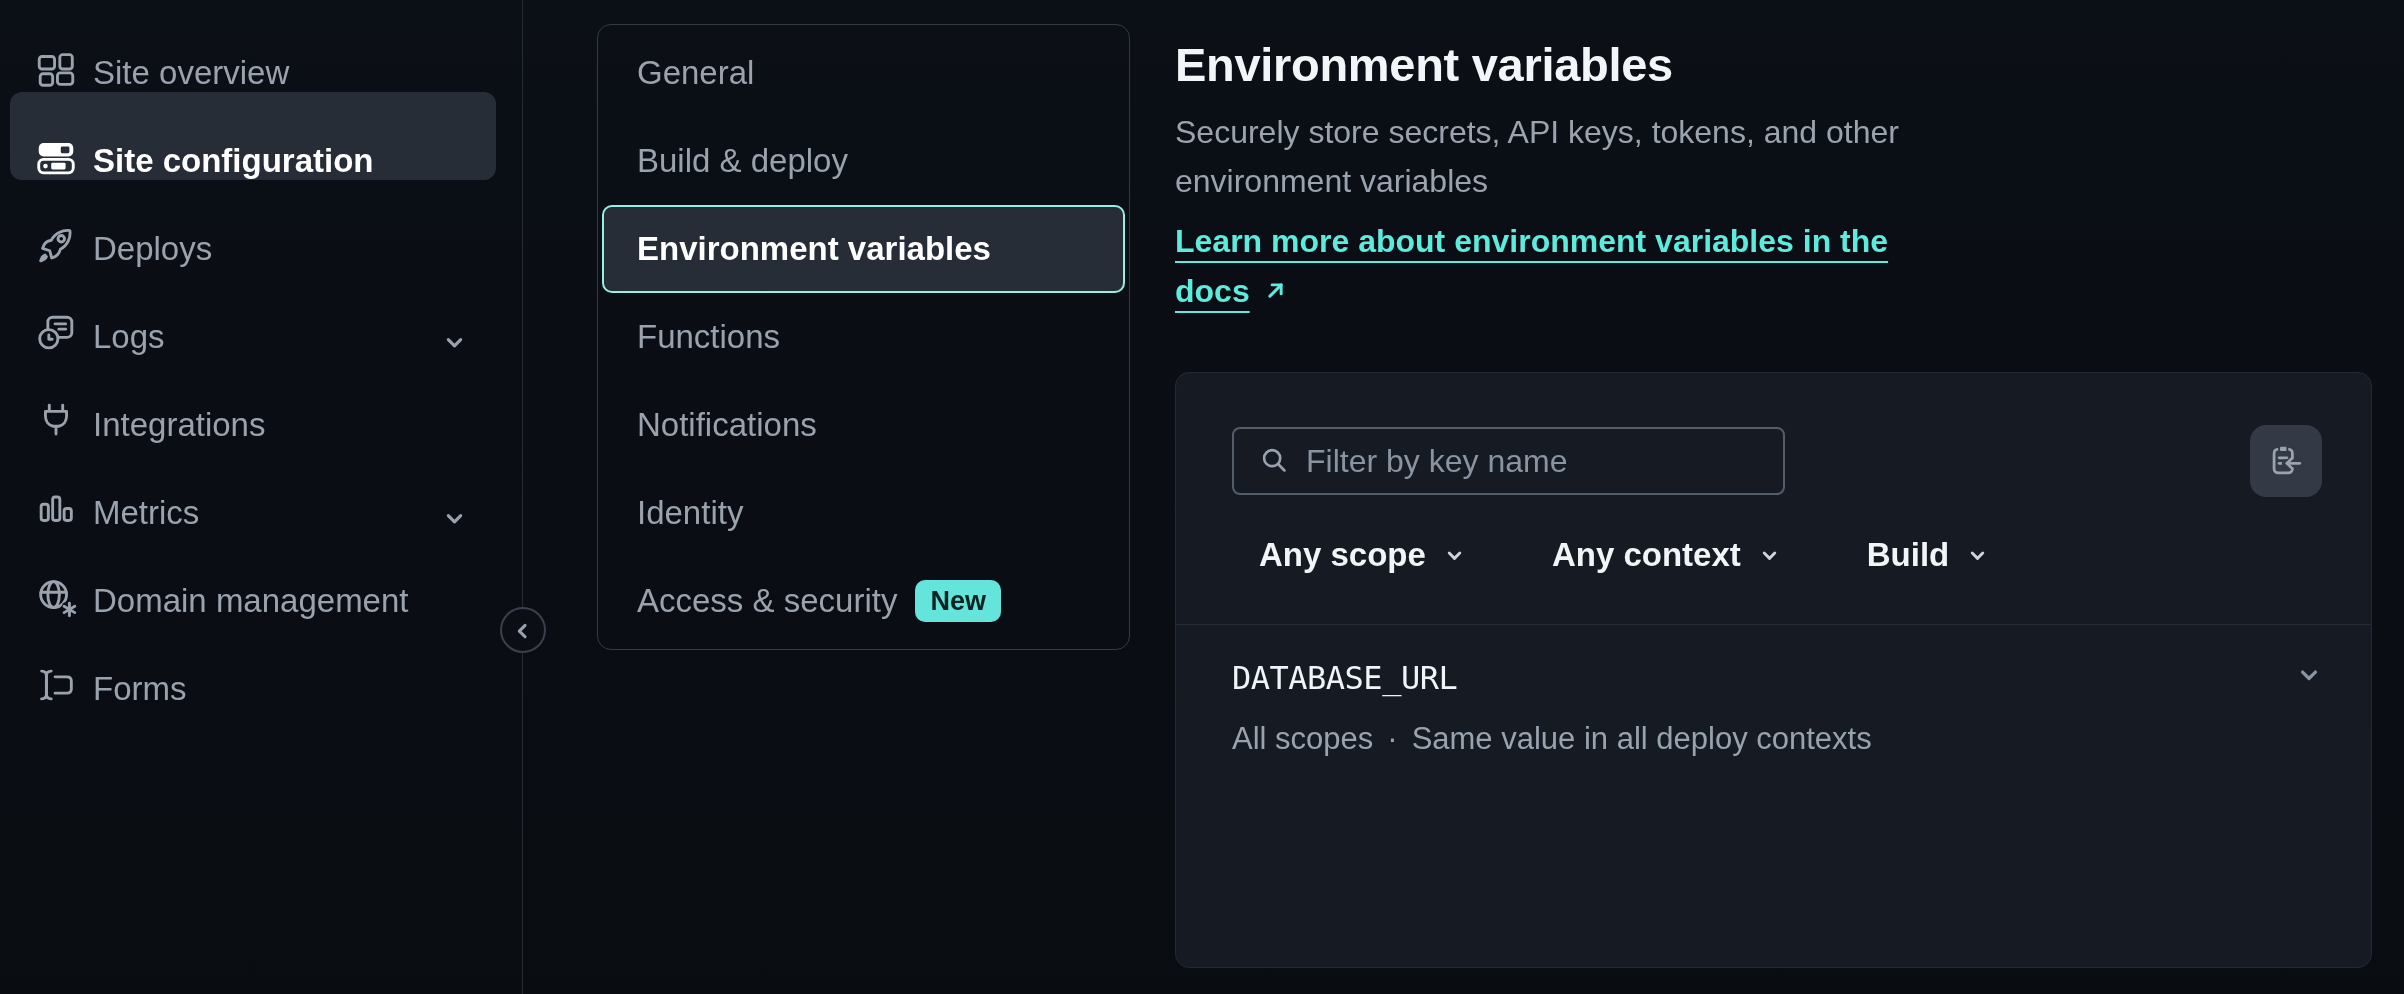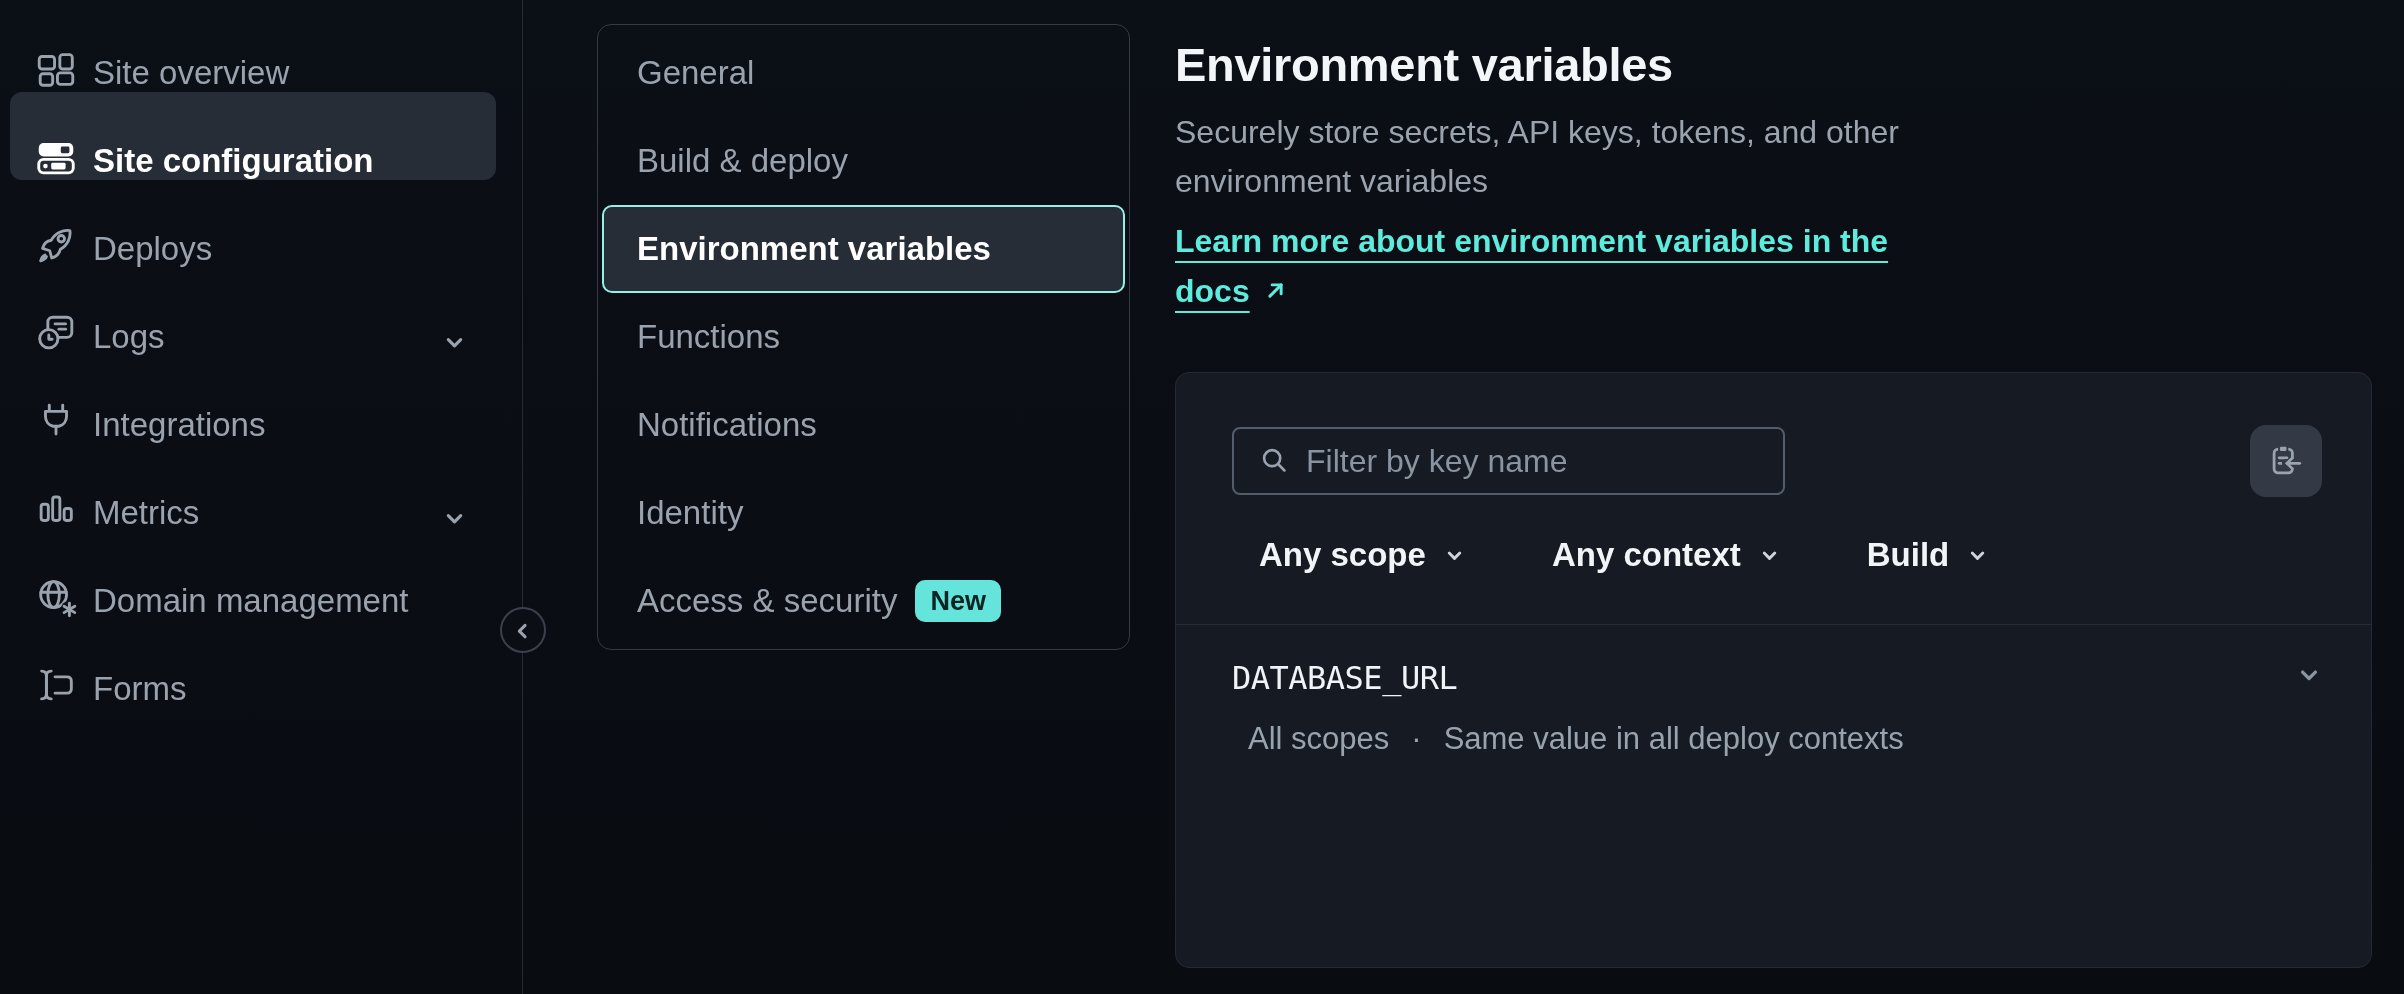--- a/index.html
+++ b/index.html
@@ -118,22 +118,22 @@
   .filter-dd .dd-chevron { display:flex; color:#cfd4da; }
   .panel-divider { height:1px; background:#262c37; margin-top:51px; }
 
   .var-row { position:relative; padding:34px 53px 0 56px; cursor:pointer; }
   .var-key {
     font-family:"DejaVu Sans Mono", monospace; font-size:32px;
     color:#f0f3f7; letter-spacing:-0.5px;
   }
   .var-chevron { position:absolute; right:48px; top:36px; color:#8b95a1; display:flex; }
   .var-meta {
-    margin-top:24px; display:flex; align-items:center; gap:22px;
-    font-size:31px; color:#99a3ae;margin-left:16px;
+    margin-top:24px; display:flex; align-items:center; gap:14px;
+    font-size:31px; color:#99a3ae;
   }
 </style>
 </head>
 <body>
 
 <aside class="sidebar">
 
   <div class="s-item">
     <span class="s-icon">
       <svg width="46" height="46" viewBox="0 0 48 48" fill="none" stroke="currentColor" stroke-width="3">

